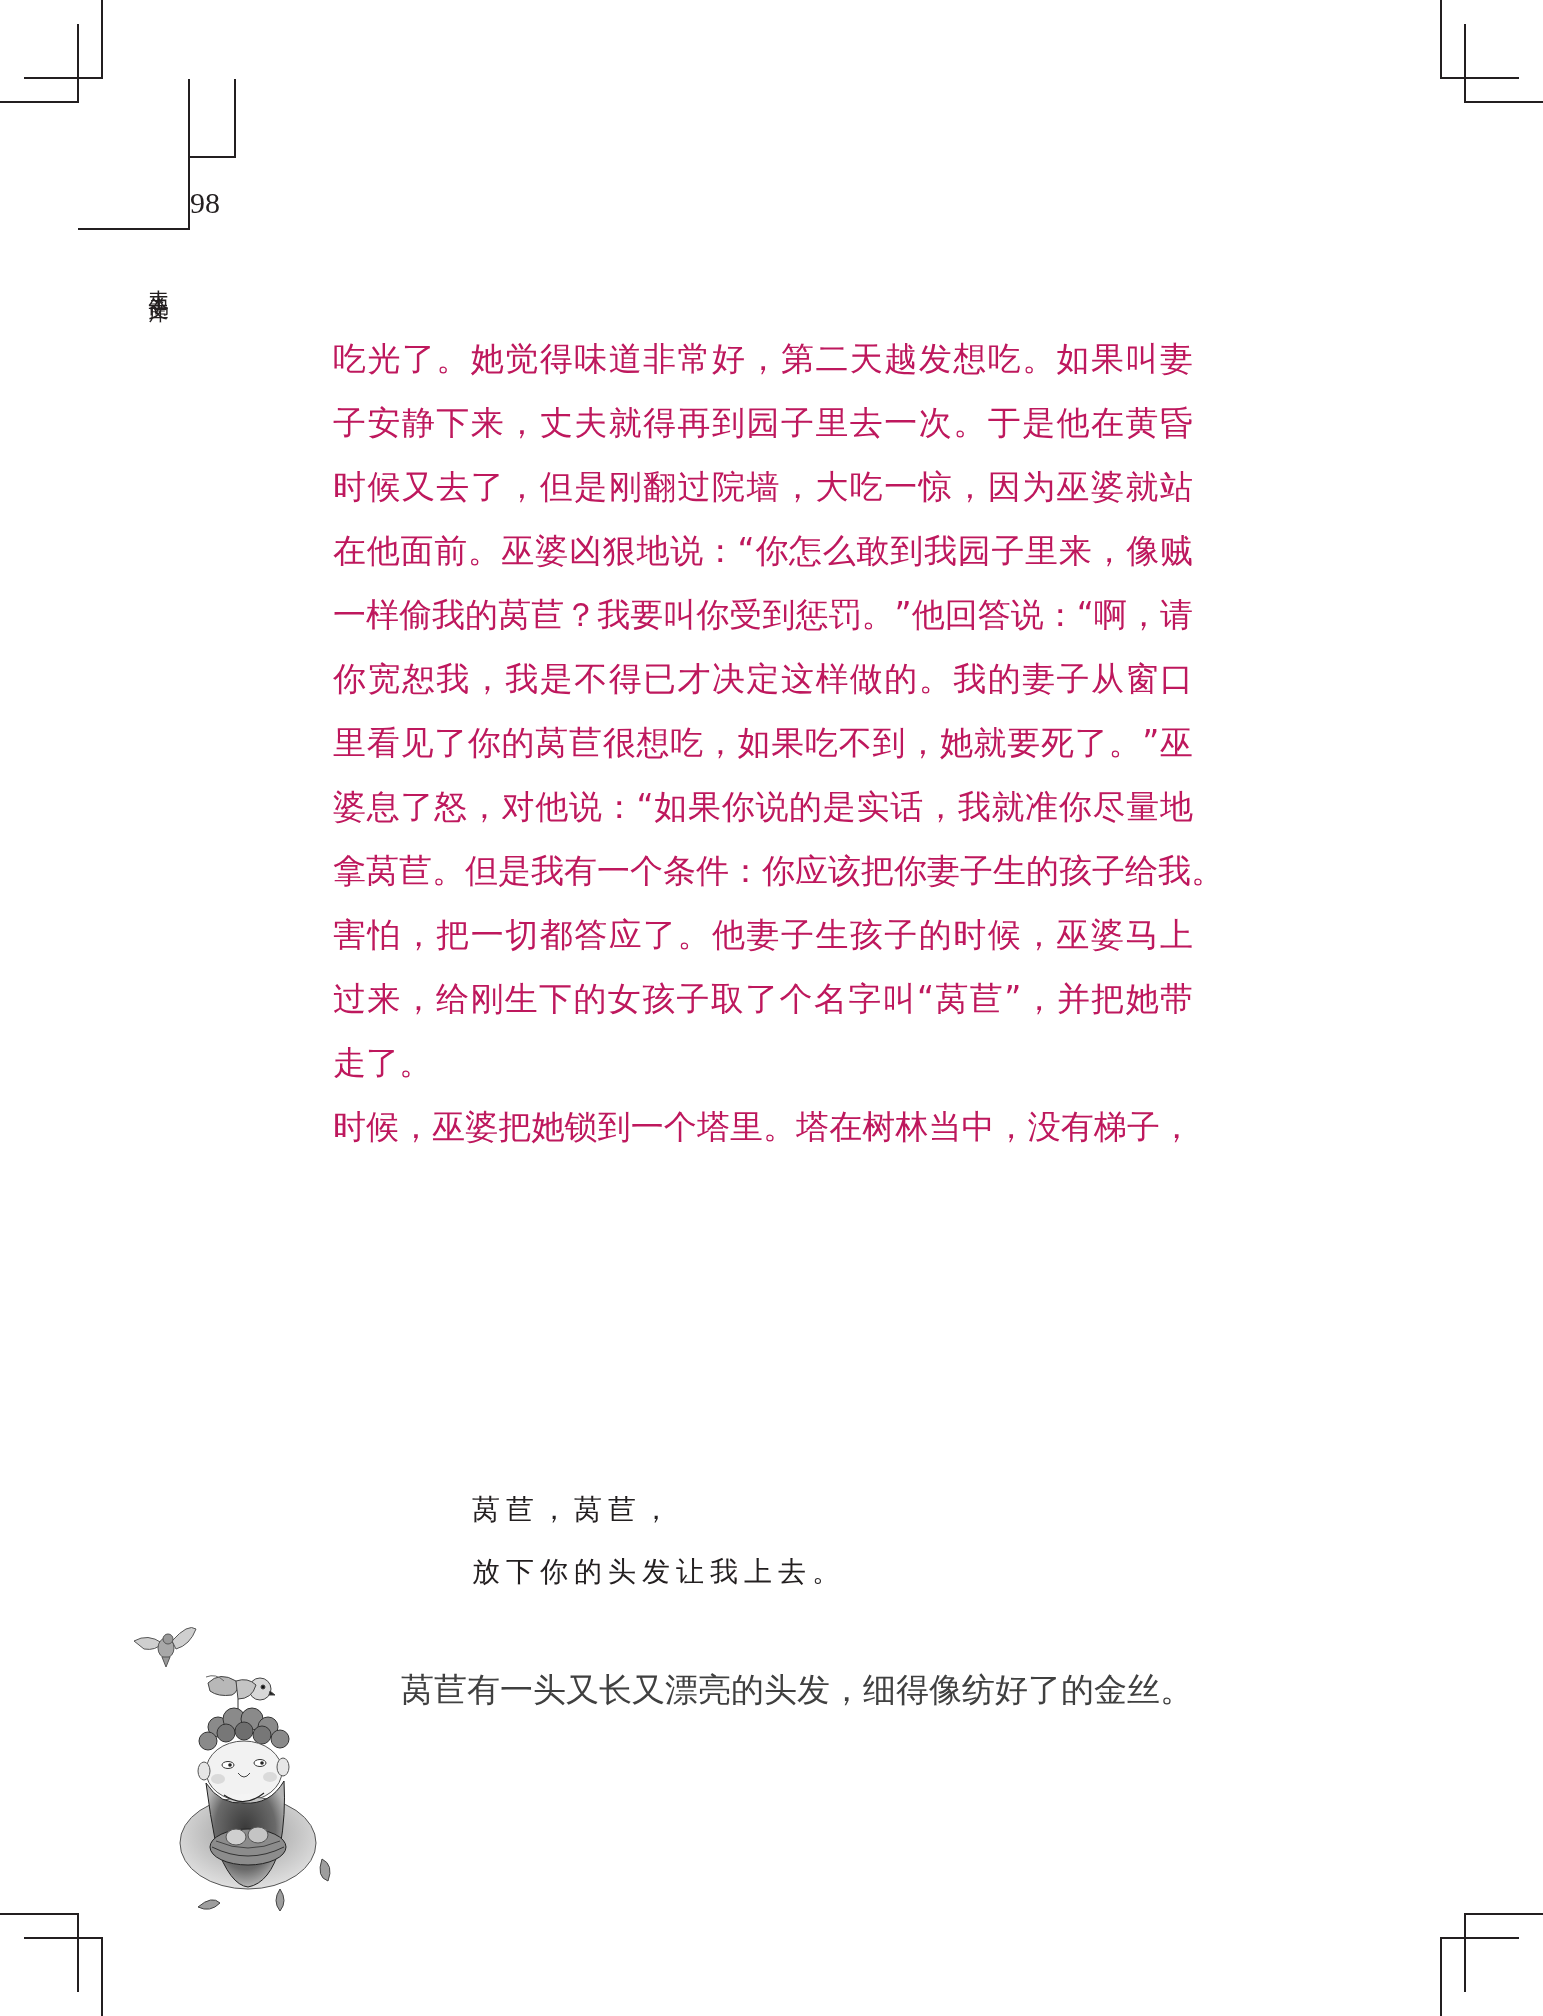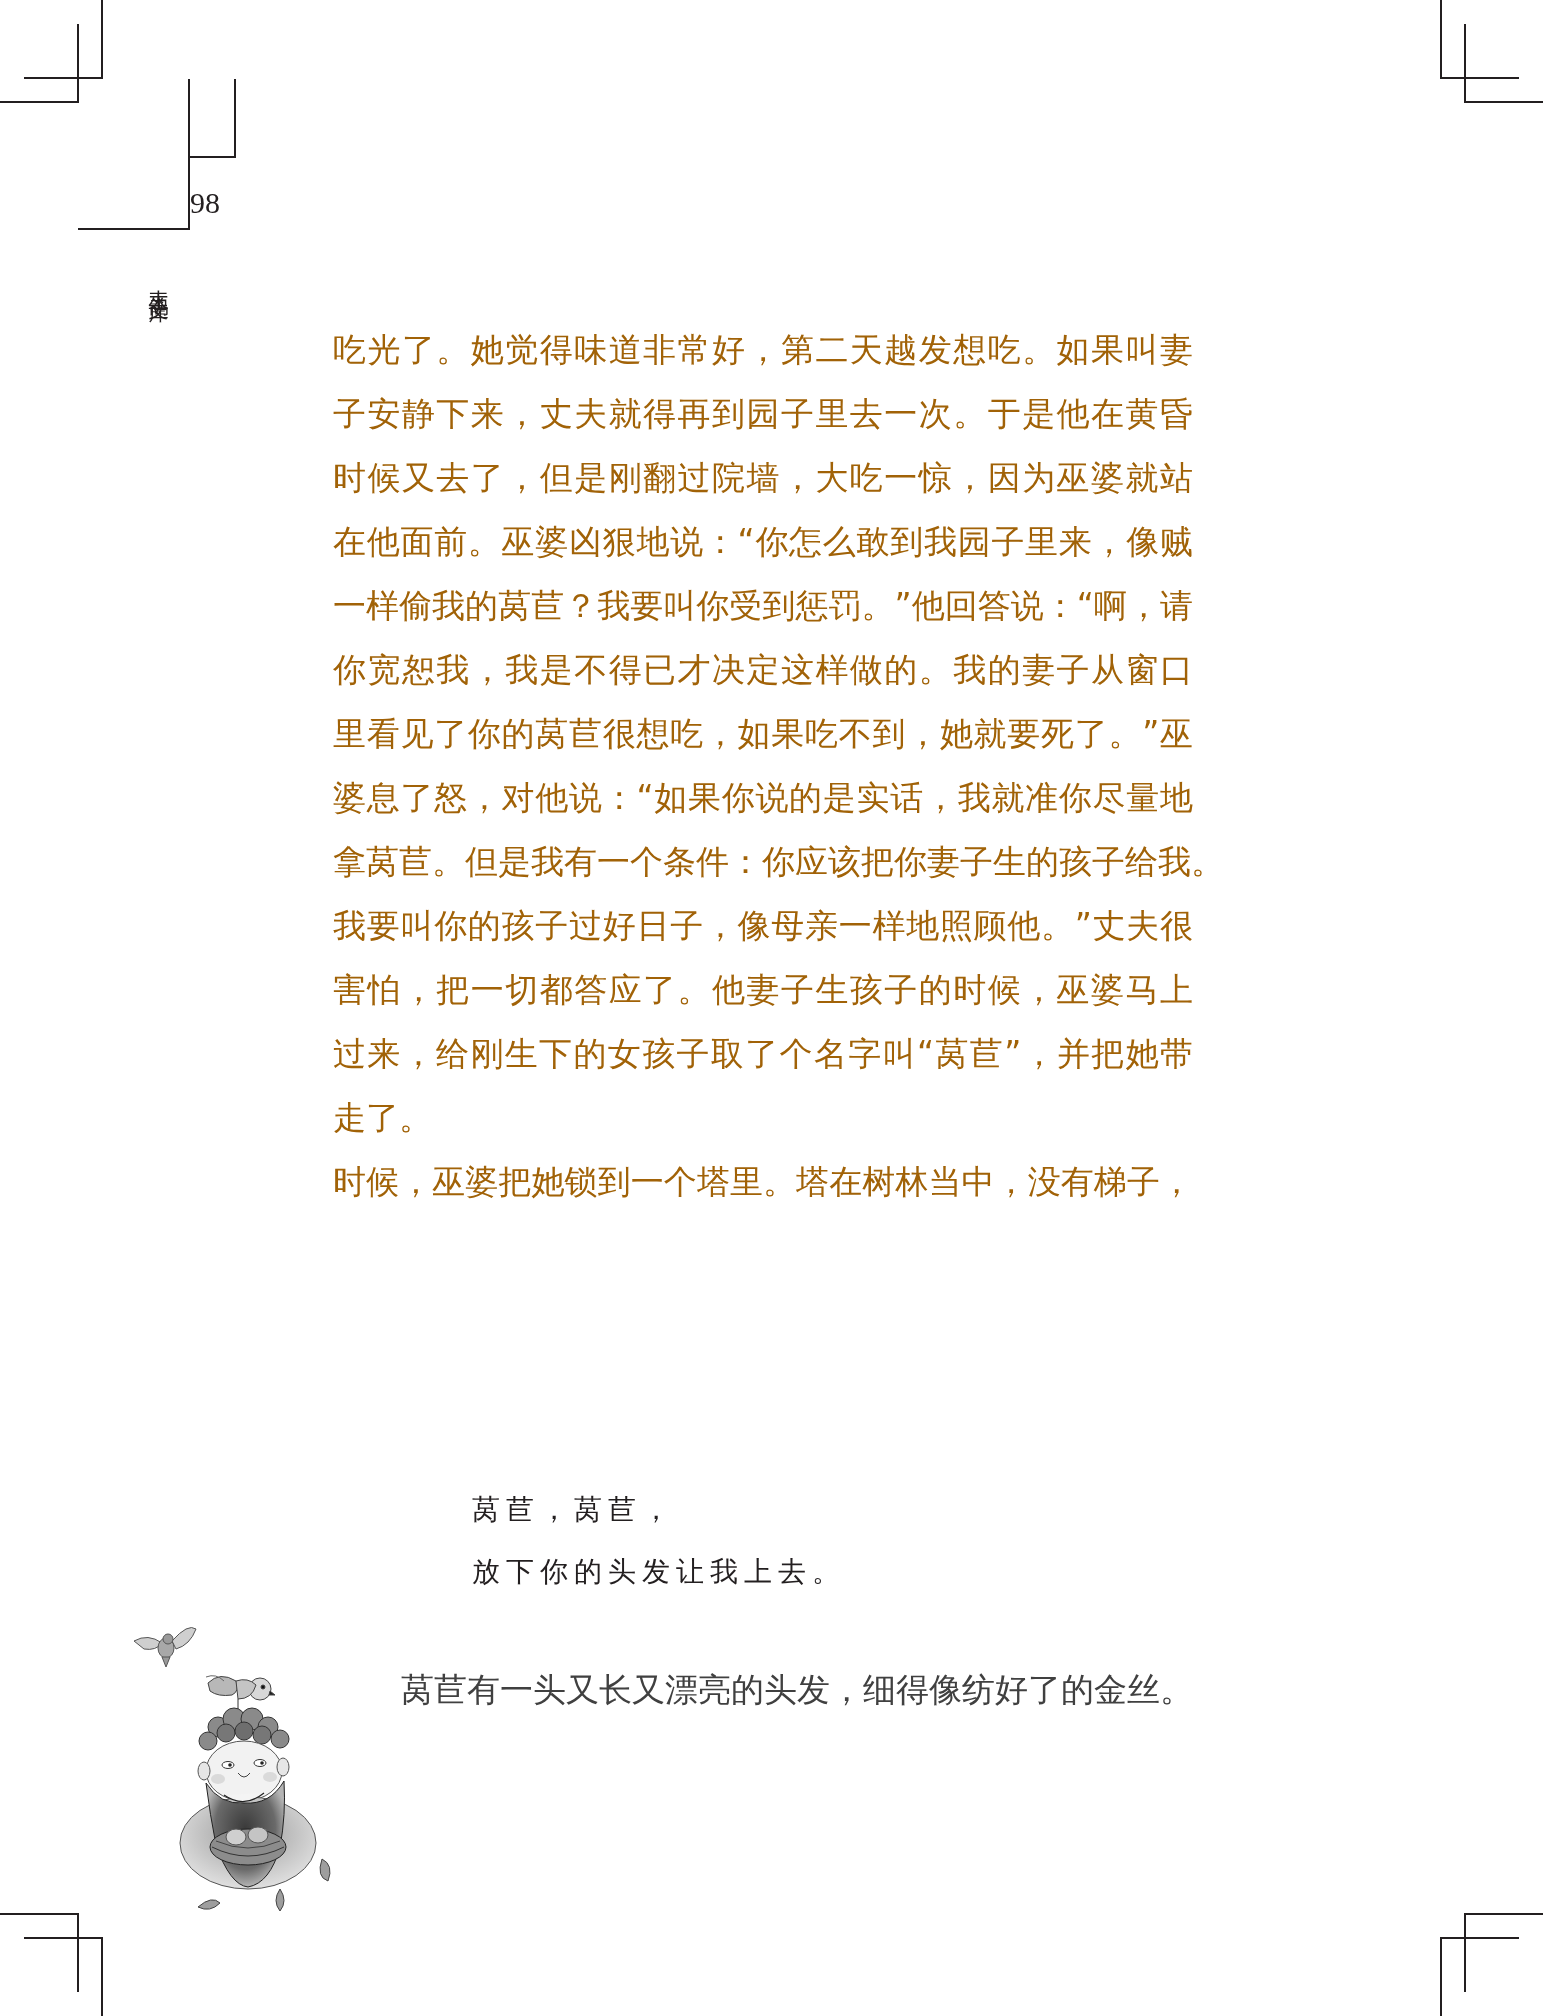--- a/index.html
+++ b/index.html
@@ -38,26 +38,26 @@
     font-size: 20px;
     line-height: 23.5px;
     color: #231f20;
     writing-mode: vertical-rl;
     text-orientation: upright;
     letter-spacing: 3px;
   }
   .body-text {
     position: absolute;
     left: 333px;
-    top: 318px;
+    top: 327px;
     width: 860px;
     font-family: "DejaVu Sans", "Liberation Sans", sans-serif;
     font-size: 33px;
     line-height: 64px;
-    color: #a16207;
+    color: #be185d;
   }
   .line {
     display: block;
     white-space: nowrap;
     height: 64px;
     text-align: justify;
     text-align-last: justify;
   }
   .line.last {
     text-align-last: left;
@@ -135,21 +135,20 @@
 <div class="body-text">
   <span class="line">吃光了。她觉得味道非常好，第二天越发想吃。如果叫妻</span>
   <span class="line">子安静下来，丈夫就得再到园子里去一次。于是他在黄昏</span>
   <span class="line">时候又去了，但是刚翻过院墙，大吃一惊，因为巫婆就站</span>
   <span class="line">在他面前。巫婆凶狠地说：“你怎么敢到我园子里来，像贼</span>
   <span class="line">一样偷我的莴苣？我要叫你受到惩罚。”他回答说：“啊，请</span>
   <span class="line">你宽恕我，我是不得已才决定这样做的。我的妻子从窗口</span>
   <span class="line">里看见了你的莴苣很想吃，如果吃不到，她就要死了。”巫</span>
   <span class="line">婆息了怒，对他说：“如果你说的是实话，我就准你尽量地</span>
   <span class="line">拿莴苣。但是我有一个条件：你应该把你妻子生的孩子给我。</span>
-  <span class="line">我要叫你的孩子过好日子，像母亲一样地照顾他。”丈夫很</span>
   <span class="line">害怕，把一切都答应了。他妻子生孩子的时候，巫婆马上</span>
   <span class="line">过来，给刚生下的女孩子取了个名字叫“莴苣”，并把她带</span>
   <span class="line last">走了。</span>
 
   <span class="line">时候，巫婆把她锁到一个塔里。塔在树林当中，没有梯子，</span>
 </div>
 
 <div class="poem">
   <span class="pline">莴苣，莴苣，</span>
   <span class="pline">放下你的头发让我上去。</span>

